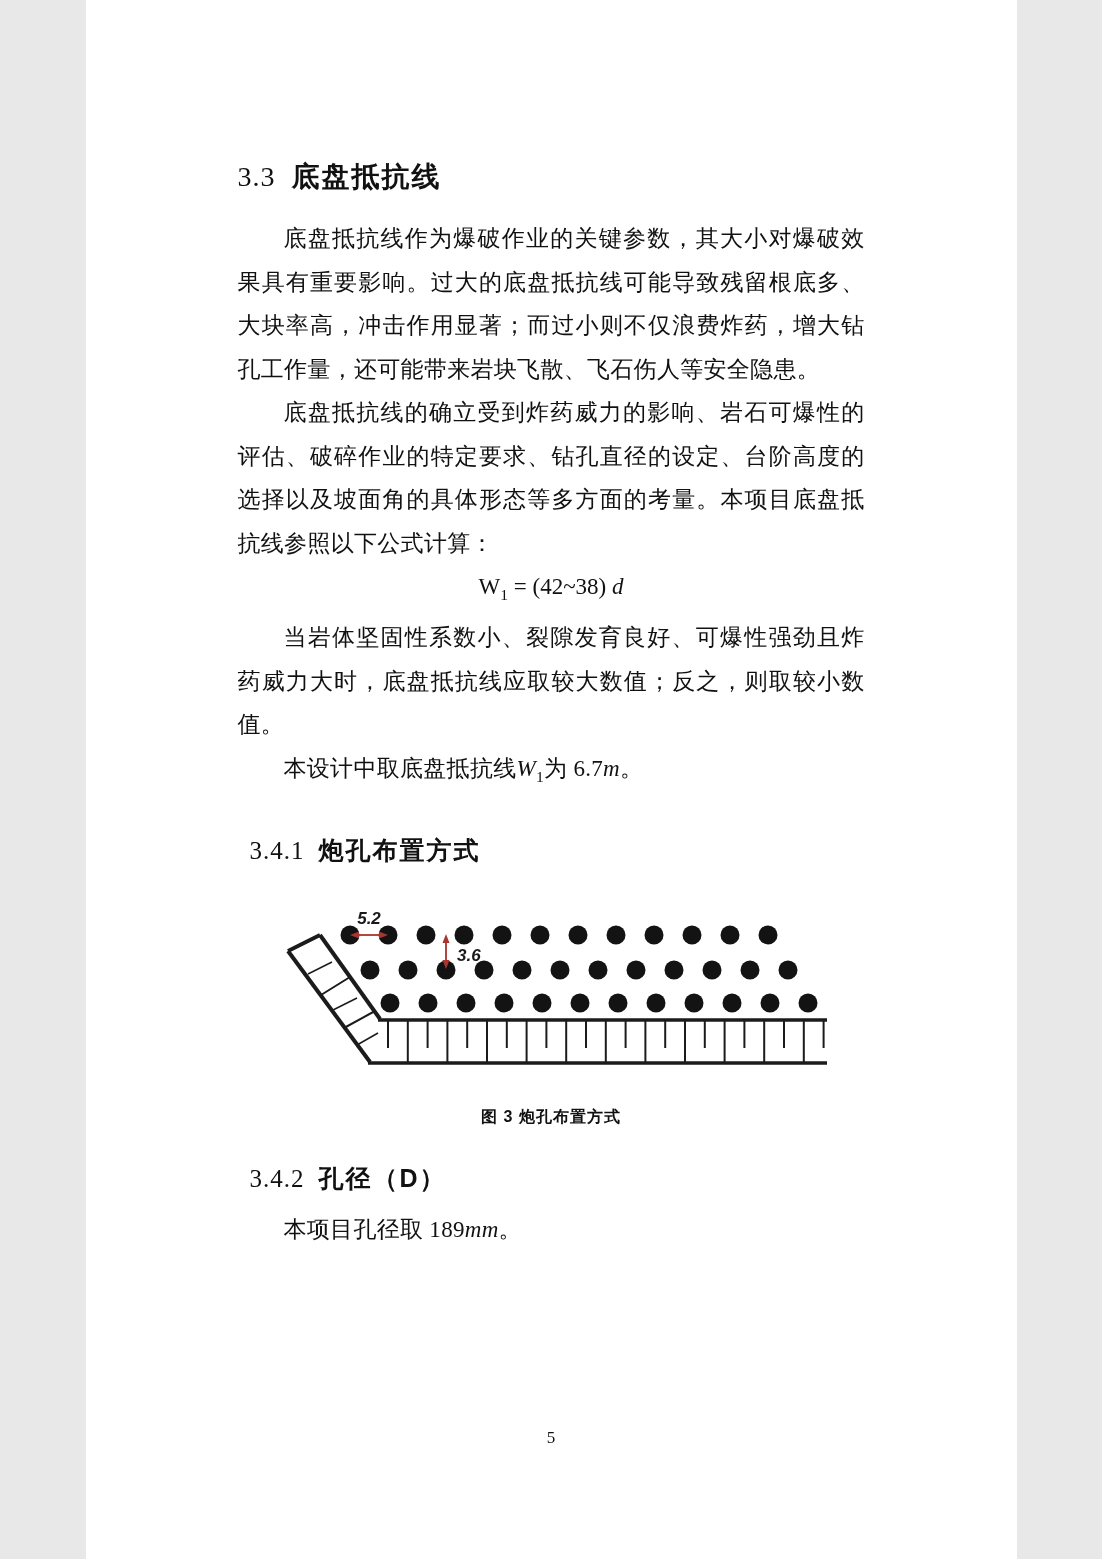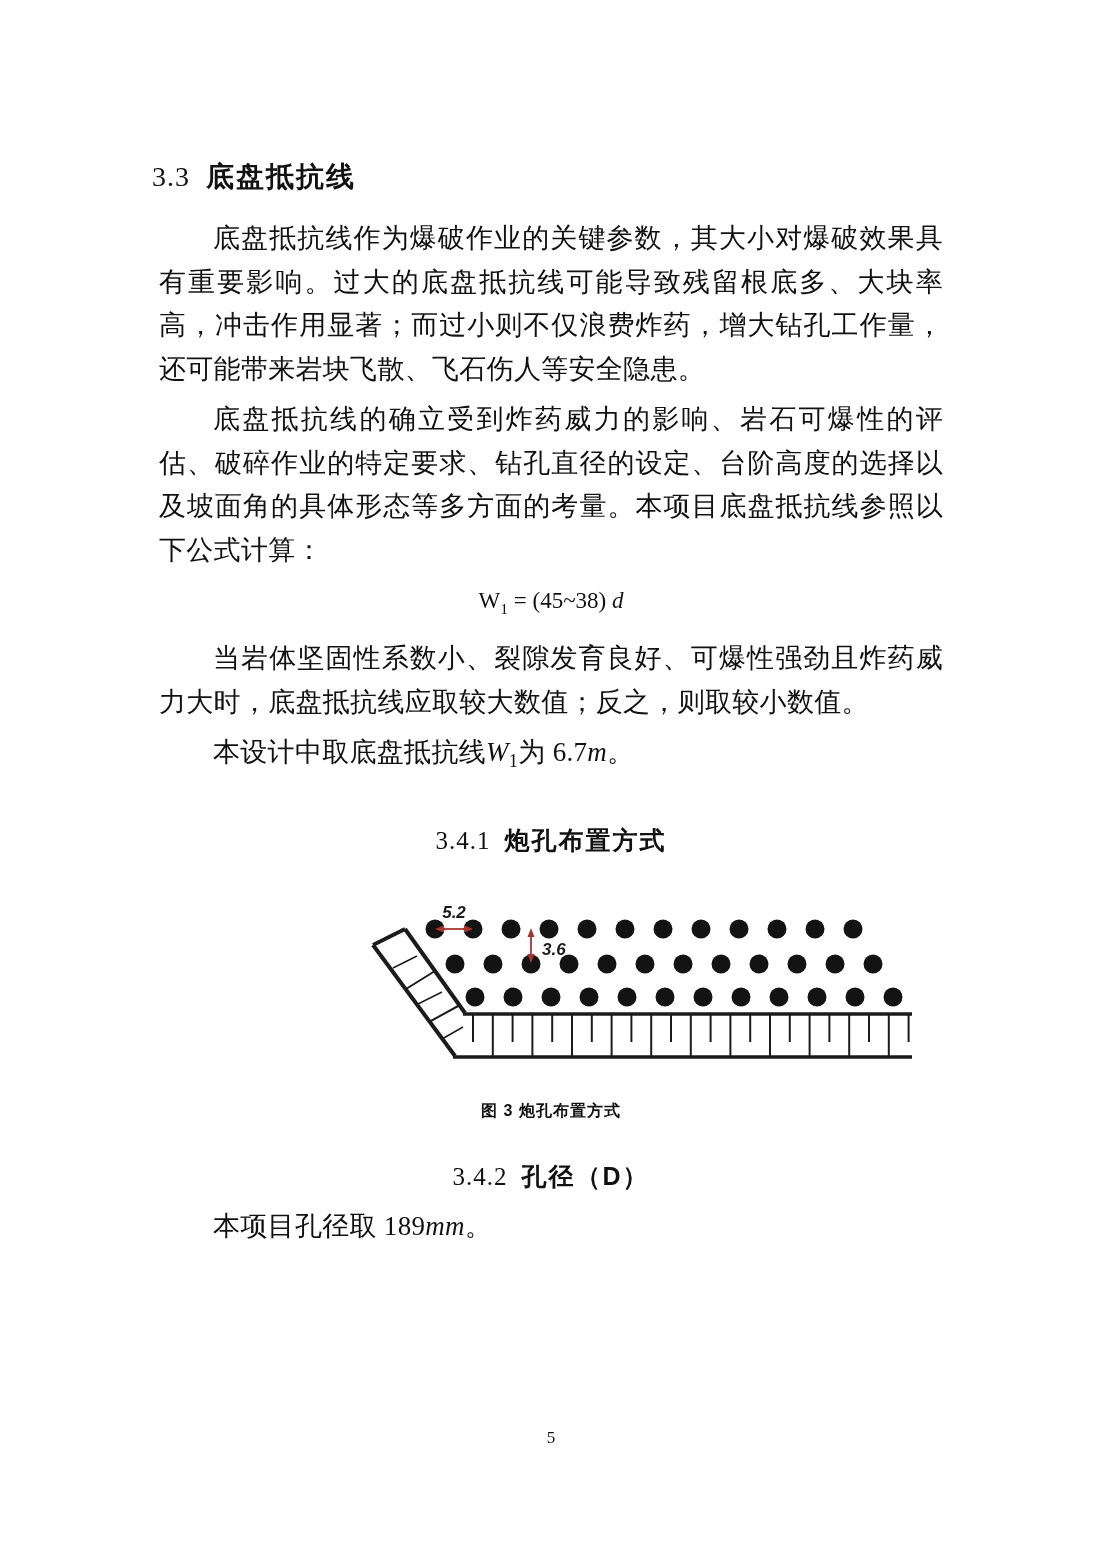--- a/index.html
+++ b/index.html
@@ -1,32 +1,32 @@
 <!DOCTYPE html>
 <html><head>
 <meta charset="utf-8">
 <style>
   html,body{margin:0;padding:0;background:#e8e8e8;}
   .page{
-    width:1102px;height:1559px;background:#ffffff;margin:0 auto;
+    width:931px;height:1559px;background:#ffffff;margin:0 auto;
     position:relative;overflow:hidden;
     font-family:"Liberation Serif",serif;color:#111;
   }
   .content{padding:158px 152px 0 152px;}
 
   
   .h-main{margin:0;font-size:28px;font-weight:normal;line-height:38px;}
   .h-main .hnum{font-family:"Liberation Serif",serif;margin-right:16px;letter-spacing:1px;}
   .h-main .htxt{font-family:"Liberation Sans",sans-serif;font-weight:bold;letter-spacing:2px;}
-  .h-sub{margin:4px;font-size:25px;font-weight:normal;line-height:42px;text-align:center;}
+  .h-sub{margin:12px;font-size:25px;font-weight:normal;line-height:34px;}
   .h-sub .hnum{font-family:"Liberation Serif",serif;margin-right:14px;letter-spacing:1px;}
   .h-sub .htxt{font-family:"Liberation Sans",sans-serif;font-weight:bold;letter-spacing:2px;}
 
   p.body{
-    margin:7px;font-size:27px;line-height:43.5px;
+    margin:0;font-size:23px;line-height:43.5px;
     text-align:justify;text-indent:2em;letter-spacing:0.3px;
   }
   .m-h34{margin-top:32px;}
   .m-h341{margin-top:35px;}
   .m-p5{margin-top:26px;}
   .m-h342{margin-top:30px;}
   .m-p6{margin-top:30px;}
 
   .formula{
     text-align:center;font-size:23px;line-height:43.5px;margin:0;
@@ -55,21 +55,21 @@
 
 <div class="page">
   <div class="content">
 
     <h1 class="h-main"><span class="hnum">3.3</span><span class="htxt">底盘抵抗线</span></h1>
 
     <p class="body" style="margin-top:21px">底盘抵抗线作为爆破作业的关键参数，其大小对爆破效果具有重要影响。过大的底盘抵抗线可能导致残留根底多、大块率高，冲击作用显著；而过小则不仅浪费炸药，增大钻孔工作量，还可能带来岩块飞散、飞石伤人等安全隐患。</p>
 
     <p class="body">底盘抵抗线的确立受到炸药威力的影响、岩石可爆性的评估、破碎作业的特定要求、钻孔直径的设定、台阶高度的选择以及坡面角的具体形态等多方面的考量。本项目底盘抵抗线参照以下公式计算：</p>
 
-    <div class="formula"><span>W</span><sub>1</sub><span> = (45~38) </span><span class="ivar">d</span></div>
+    <div class="formula"><span>W</span><sub>1</sub><span> = (42~38) </span><span class="ivar">d</span></div>
 
     <p class="body">当岩体坚固性系数小、裂隙发育良好、可爆性强劲且炸药威力大时，底盘抵抗线应取较大数值；反之，则取较小数值。</p>
 
     <p class="body"><span>本设计中取底盘抵抗线</span><span class="ivar">W</span><sub>1</sub><span>为 6.7</span><span class="ivar">m</span><span>。</span></p>
 
 
     <h2 class="h-sub m-h341"><span class="hnum">3.4.1</span><span class="htxt">炮孔布置方式</span></h2>
 
 
     <div class="figure-wrap">

